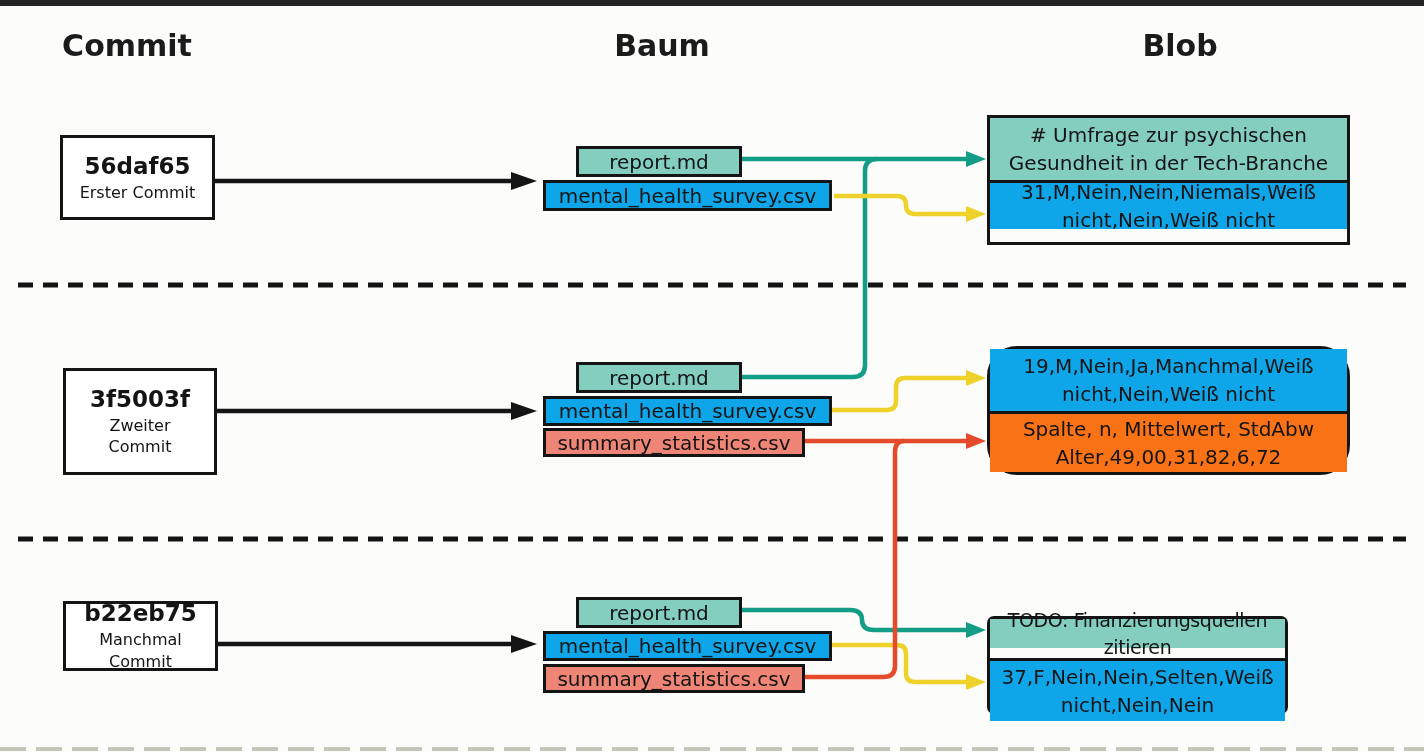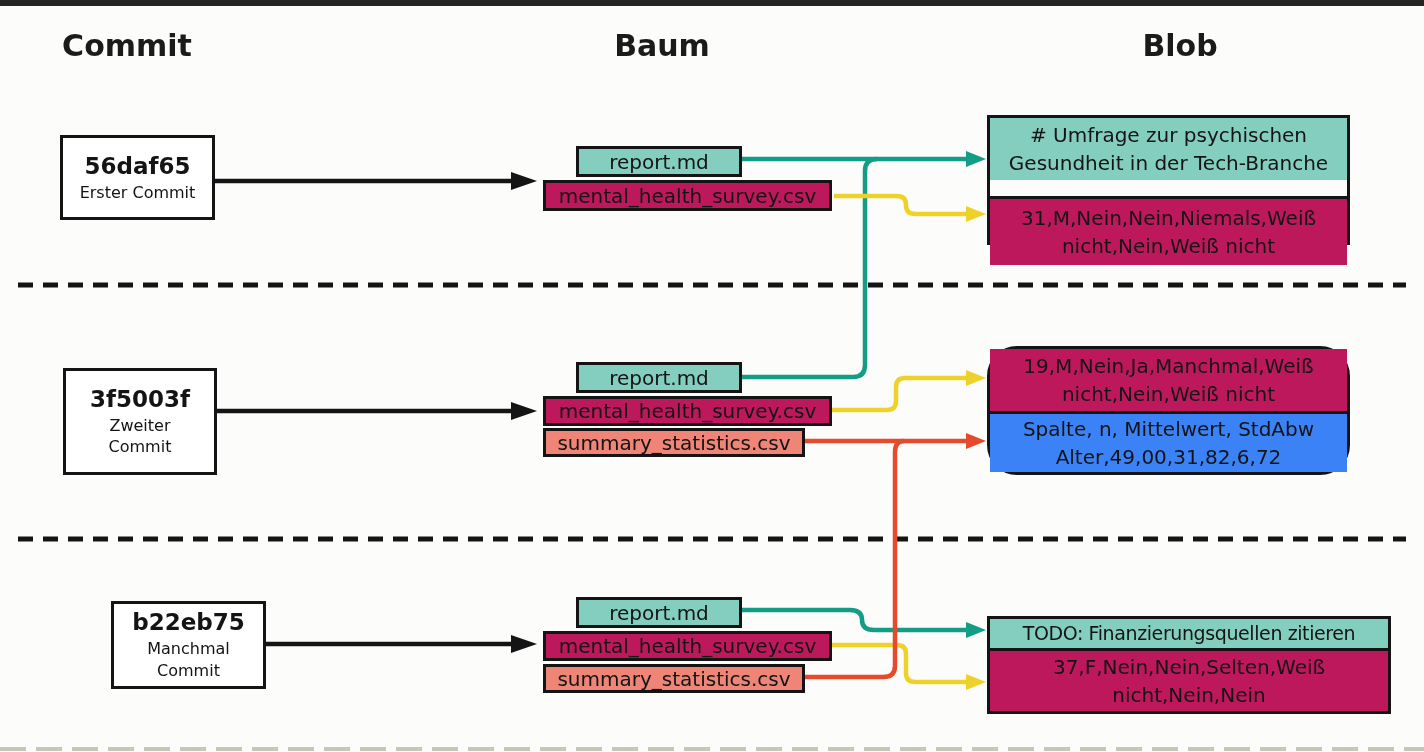--- a/index.html
+++ b/index.html
@@ -24,23 +24,23 @@
   }
   .commit-hash { font-weight:bold; font-size:23px; line-height:1.3; }
   .commit-label { font-size:16px; line-height:1.35; white-space:pre-line; }
 
   .file-box {
     position:absolute; border:3px solid #141414;
     display:flex; align-items:center; justify-content:center;
     font-size:20px; line-height:1; white-space:nowrap;
   }
   .fill-teal   { background:#84cec0; }
-  .fill-yellow { background:#be185d; }
+  .fill-yellow { background:#0ea5e9; }
   .fill-red    { background:#ee8576; }
-  .fill-blob-red { background:#3b82f6; }
+  .fill-blob-red { background:#f97316; }
 
   .blob-stack {
     position:absolute; border:3px solid #141414; display:flex; flex-direction:column;
   }
   .sec {
     display:flex; align-items:center; justify-content:center;
     text-align:center; font-size:20px; line-height:1.42; white-space:pre-line;
     padding:12px 2px;
   }
   .sec + .sec { border-top:3px solid #141414; }
@@ -97,50 +97,50 @@
 
     <div class="commit-box" style="left:60px; top:135px; width:155px; height:85px;">
       <div class="commit-hash">56daf65</div>
       <div class="commit-label">Erster Commit</div>
     </div>
     <div class="commit-box" style="left:63px; top:368px; width:154px; height:107px;">
       <div class="commit-hash">3f5003f</div>
       <div class="commit-label">Zweiter
 Commit</div>
     </div>
-    <div class="commit-box" style="left:63px; top:601px; width:155px; height:88px;margin-left:48px;">
+    <div class="commit-box" style="left:63px; top:601px; width:155px; height:70px;">
       <div class="commit-hash">b22eb75</div>
       <div class="commit-label">Manchmal Commit</div>
     </div>
 
     <div class="file-box fill-teal" style="left:576px; top:146px; width:166px; height:31px;">report.md</div>
     <div class="file-box fill-yellow" style="left:543px; top:180px; width:289px; height:31px;">mental_health_survey.csv</div>
 
     <div class="file-box fill-teal" style="left:576px; top:362px; width:166px; height:31px;">report.md</div>
     <div class="file-box fill-yellow" style="left:543px; top:396px; width:289px; height:30px;">mental_health_survey.csv</div>
     <div class="file-box fill-red" style="left:543px; top:428px; width:262px; height:29px;">summary_statistics.csv</div>
 
     <div class="file-box fill-teal" style="left:576px; top:597px; width:166px; height:31px;">report.md</div>
     <div class="file-box fill-yellow" style="left:543px; top:631px; width:289px; height:30px;">mental_health_survey.csv</div>
     <div class="file-box fill-red" style="left:543px; top:664px; width:262px; height:29px;">summary_statistics.csv</div>
 
     <div class="blob-stack" style="left:987px; top:115px; width:363px; height:130px;">
       <div class="sec fill-teal" style="height:62px;"># Umfrage zur psychischen
 Gesundheit in der Tech-Branche</div>
-      <div class="sec fill-yellow" style="height:69px;margin-top:16px;">31,M,Nein,Nein,Niemals,Weiß
+      <div class="sec fill-yellow" style="height:49px;">31,M,Nein,Nein,Niemals,Weiß
 nicht,Nein,Weiß nicht</div>
     </div>
 
     <div class="blob-stack" style="left:987px; top:346px; width:363px; height:129px;border-radius:30px;">
       <div class="sec fill-yellow" style="height:62px;">19,M,Nein,Ja,Manchmal,Weiß
 nicht,Nein,Weiß nicht</div>
       <div class="sec fill-blob-red" style="height:61px;">Spalte, n, Mittelwert, StdAbw
 Alter,49,00,31,82,6,72</div>
     </div>
 
-    <div class="blob-stack" style="left:987px; top:616px; width:404px; height:98px;">
+    <div class="blob-stack" style="left:987px; top:616px; width:301px; height:98px;border-radius:7px;">
       <div class="sec fill-teal fit-small" style="height:29px;">TODO: Finanzierungsquellen zitieren</div>
-      <div class="sec fill-yellow" style="height:63px;">37,F,Nein,Nein,Selten,Weiß
+      <div class="sec fill-yellow" style="height:63px;margin-top:10px;">37,F,Nein,Nein,Selten,Weiß
 nicht,Nein,Nein</div>
     </div>
 
   </div>
 </div>
 
 </body></html>

